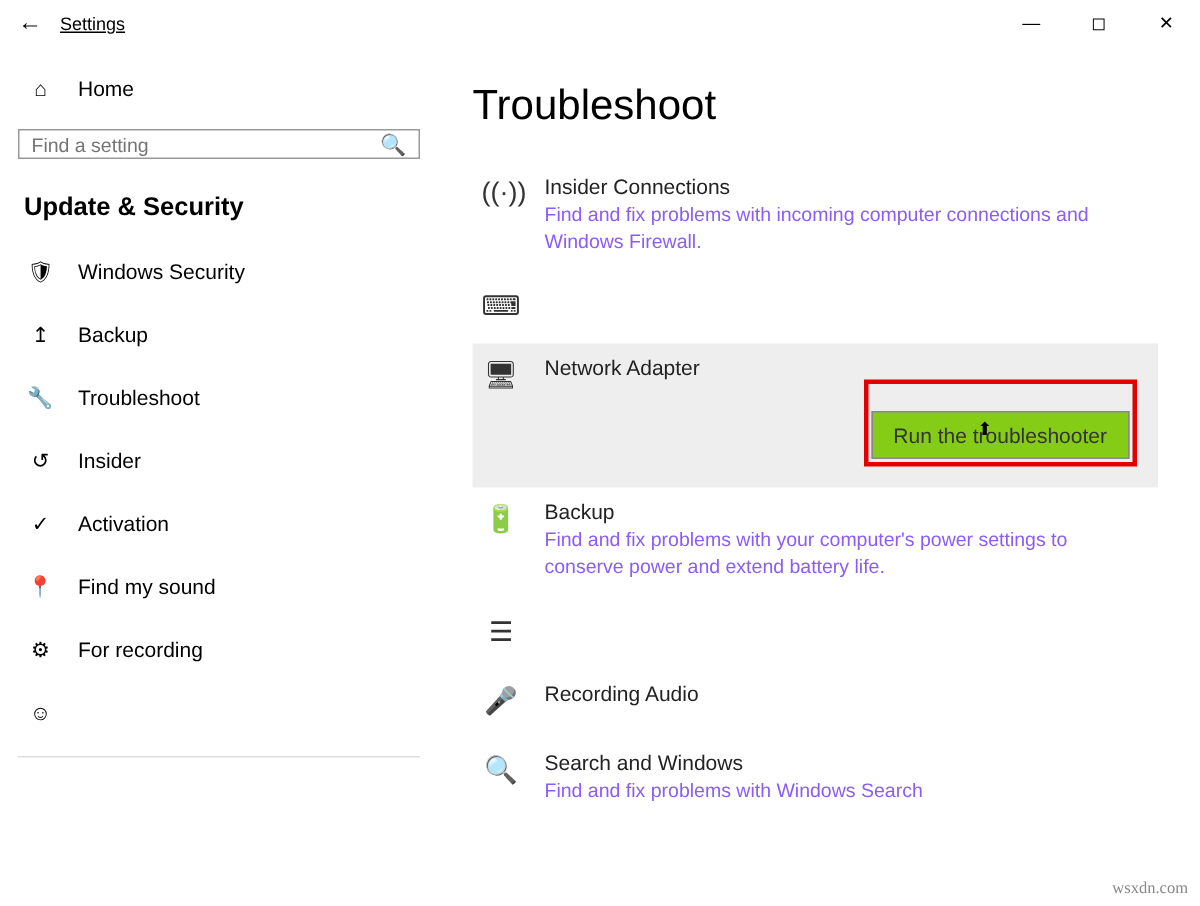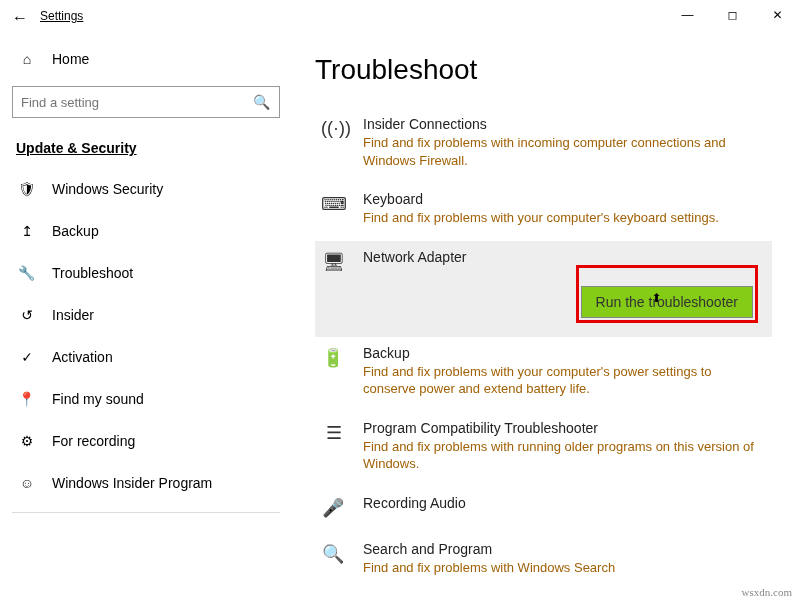--- a/index.html
+++ b/index.html
@@ -6,32 +6,32 @@
     body { width: 800px; height: 604px; overflow: hidden; background: #fff; position: relative; }
     .titlebar { height: 32px; display: flex; align-items: center; }
     .titlebar .back { width: 40px; text-align: center; font-size: 16px; cursor: pointer; }
     .titlebar .title { font-size: 12px; text-decoration: underline; }
     .winctrl { position: absolute; right: 0; top: 0; display: flex; }
     .winctrl div { width: 45px; height: 30px; display:flex; align-items:center; justify-content:center; font-size:12px; }
     .layout { display: flex; height: calc(100% - 32px); }
     .sidebar { width: 292px; padding: 8px 12px; display:flex; flex-direction:column; gap:4px; }
     .navitem { display:flex; align-items:center; height:38px; padding-left:6px; gap:16px; font-size:14px; cursor:pointer; }
     .icon { width:18px; display:flex; justify-content:center; }
-    .search { display:flex; align-items:center; border:1px solid #999; height:32px; padding:0 8px; margin:4px 0 14px 0; }
+    .search { display:flex; align-items:center; border:1px solid #999; height:20px; padding:0 8px; margin:4px 0 14px 0; }
     .search input { flex:1; border:none; outline:none; font-size:13px; background:transparent; }
-    .sechdr { font-weight:600; font-size:14px; padding:4px 0 10px 4px;text-decoration:underline; }
+    .sechdr { font-weight:600; font-size:17px; padding:4px 0 10px 4px; }
     .divider { border-top:1px solid #ddd; margin-top:6px; }
     .main { flex:1; padding:12px 28px 0 22px; overflow-y:auto; border-left:1px solid #fff; }
     .pagetitle { font-size:28px; font-weight:300; margin:10px 0 22px 0; }
     .ts-item { display:flex; gap:16px; padding:8px 6px 14px 6px; }
     .ts-item.sel { background:#eee; }
     .ts-icon { width:26px; font-size:18px; text-align:center; color:#333; padding-top:2px; }
     .ts-body { flex:1; }
     .ts-title { font-size:14px; color:#222; }
-    .ts-desc { font-size:13px; color:#a16207; line-height:1.35; margin-top:2px; }
+    .ts-desc { font-size:13px; color:#8b5cf6; line-height:1.35; margin-top:2px; }
     .run-btn { display:inline-block; margin-top:16px; padding:7px 14px; background:#84cc16; border:1px solid #888; font-size:14px; color:#333; cursor:pointer; position:relative; }
     .highlight { border:3px solid #e40000; padding:2px; display:inline-block; }
     .runwrap { text-align:right; padding-right:8px; }
     .cursor { position:absolute; font-size:12px; left:70px; top:4px; color:#000; pointer-events:none; }
     .watermark { position:absolute; bottom:6px; right:8px; font-size:11px; color:#888;font-family:Liberation Serif, serif; }
   </style>
 </head>
 <body>
 
 <div class="titlebar">
@@ -79,42 +79,37 @@
     <div class="navitem">
       <span class="icon">📍</span>
       <span>Find my sound</span>
     </div>
     <div class="navitem">
       <span class="icon">⚙</span>
       <span>For recording</span>
     </div>
     <div class="navitem">
       <span class="icon">☺</span>
-      <span>Windows Insider Program</span>
     </div>
     <div class="divider"></div>
   </div>
 
   <div class="main">
     <div class="pagetitle">Troubleshoot</div>
 
     <div class="ts-item">
       <div class="ts-icon">((·))</div>
       <div class="ts-body">
         <div class="ts-title">Insider Connections</div>
         <div class="ts-desc">Find and fix problems with incoming computer connections and Windows Firewall.</div>
       </div>
     </div>
 
     <div class="ts-item">
       <div class="ts-icon">⌨</div>
-      <div class="ts-body">
-        <div class="ts-title">Keyboard</div>
-        <div class="ts-desc">Find and fix problems with your computer's keyboard settings.</div>
-      </div>
     </div>
 
     <div class="ts-item sel">
       <div class="ts-icon">🖥</div>
       <div class="ts-body">
         <div class="ts-title">Network Adapter</div>
         <div class="runwrap">
           <span class="highlight">
             <span class="run-btn">
               <span>Run the troubleshooter</span>
@@ -128,37 +123,33 @@
     <div class="ts-item">
       <div class="ts-icon">🔋</div>
       <div class="ts-body">
         <div class="ts-title">Backup</div>
         <div class="ts-desc">Find and fix problems with your computer's power settings to conserve power and extend battery life.</div>
       </div>
     </div>
 
     <div class="ts-item">
       <div class="ts-icon">☰</div>
-      <div class="ts-body">
-        <div class="ts-title">Program Compatibility Troubleshooter</div>
-        <div class="ts-desc">Find and fix problems with running older programs on this version of Windows.</div>
-      </div>
     </div>
 
     <div class="ts-item">
       <div class="ts-icon">🎤</div>
       <div class="ts-body">
         <div class="ts-title">Recording Audio</div>
       </div>
     </div>
 
     <div class="ts-item">
       <div class="ts-icon">🔍</div>
       <div class="ts-body">
-        <div class="ts-title">Search and Program</div>
+        <div class="ts-title">Search and Windows</div>
         <div class="ts-desc">Find and fix problems with Windows Search</div>
       </div>
     </div>
 
   </div>
 </div>
 
 <div class="watermark">wsxdn.com</div>
 
 </body></html>

